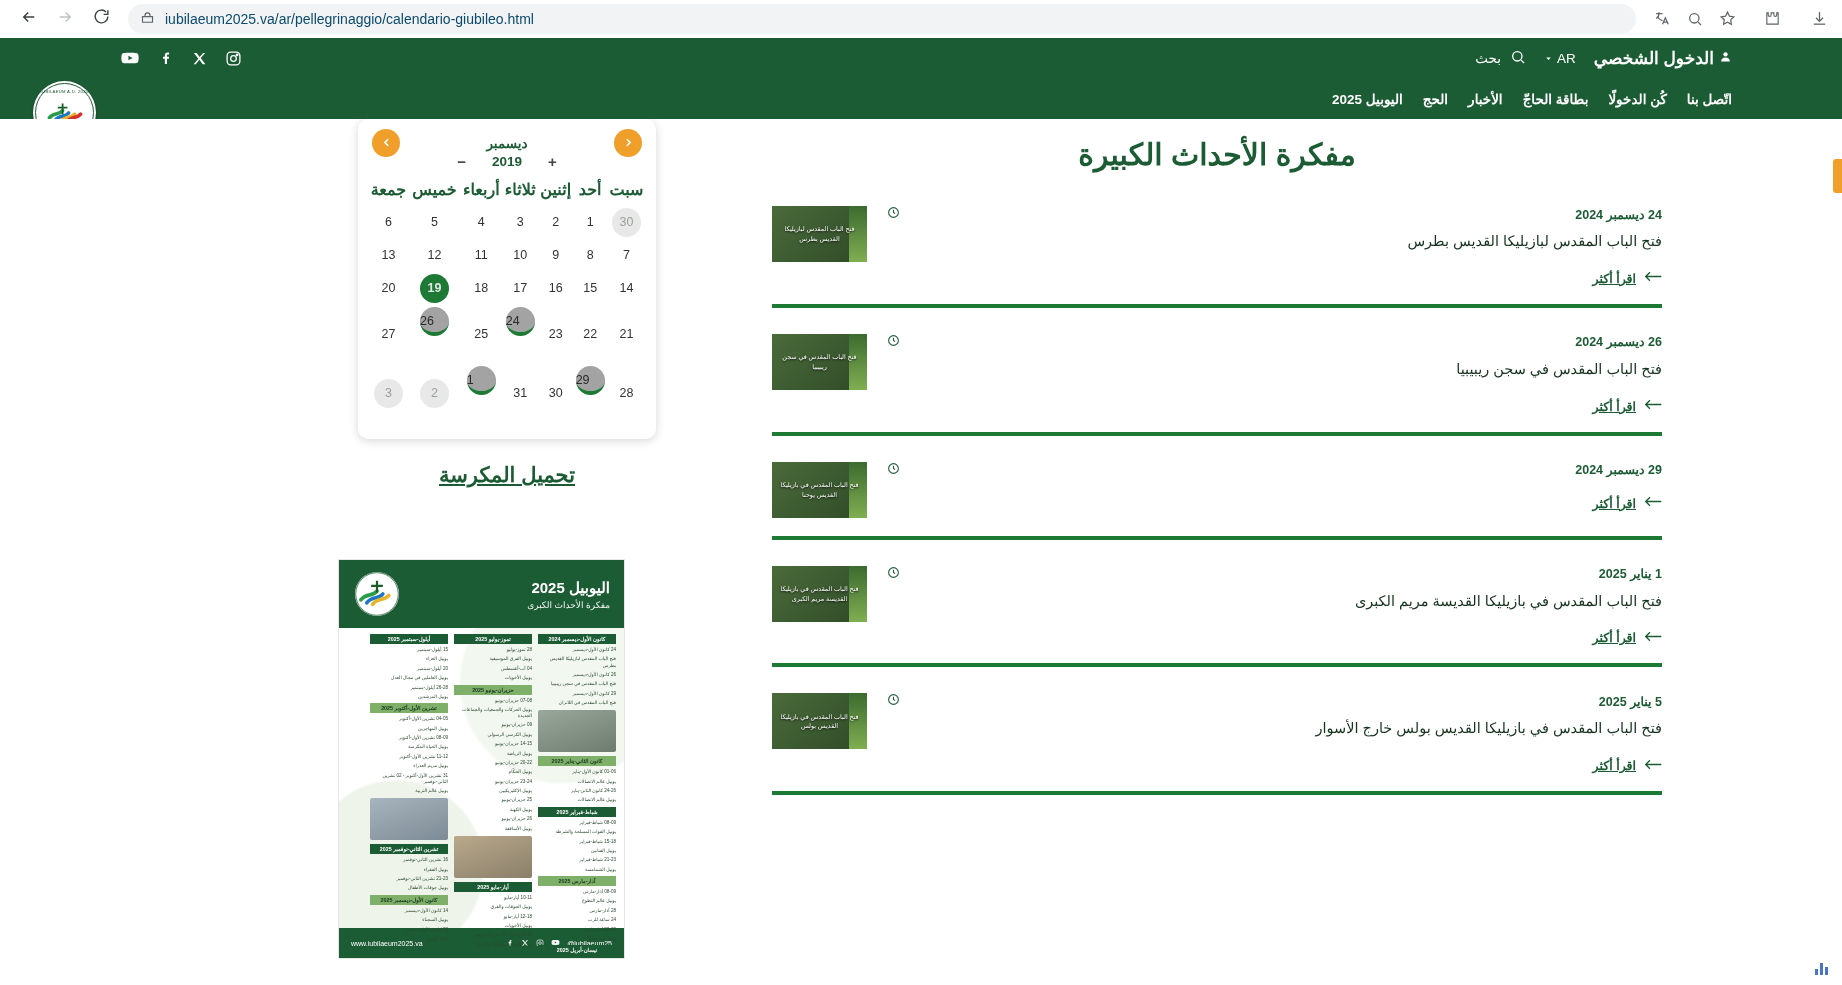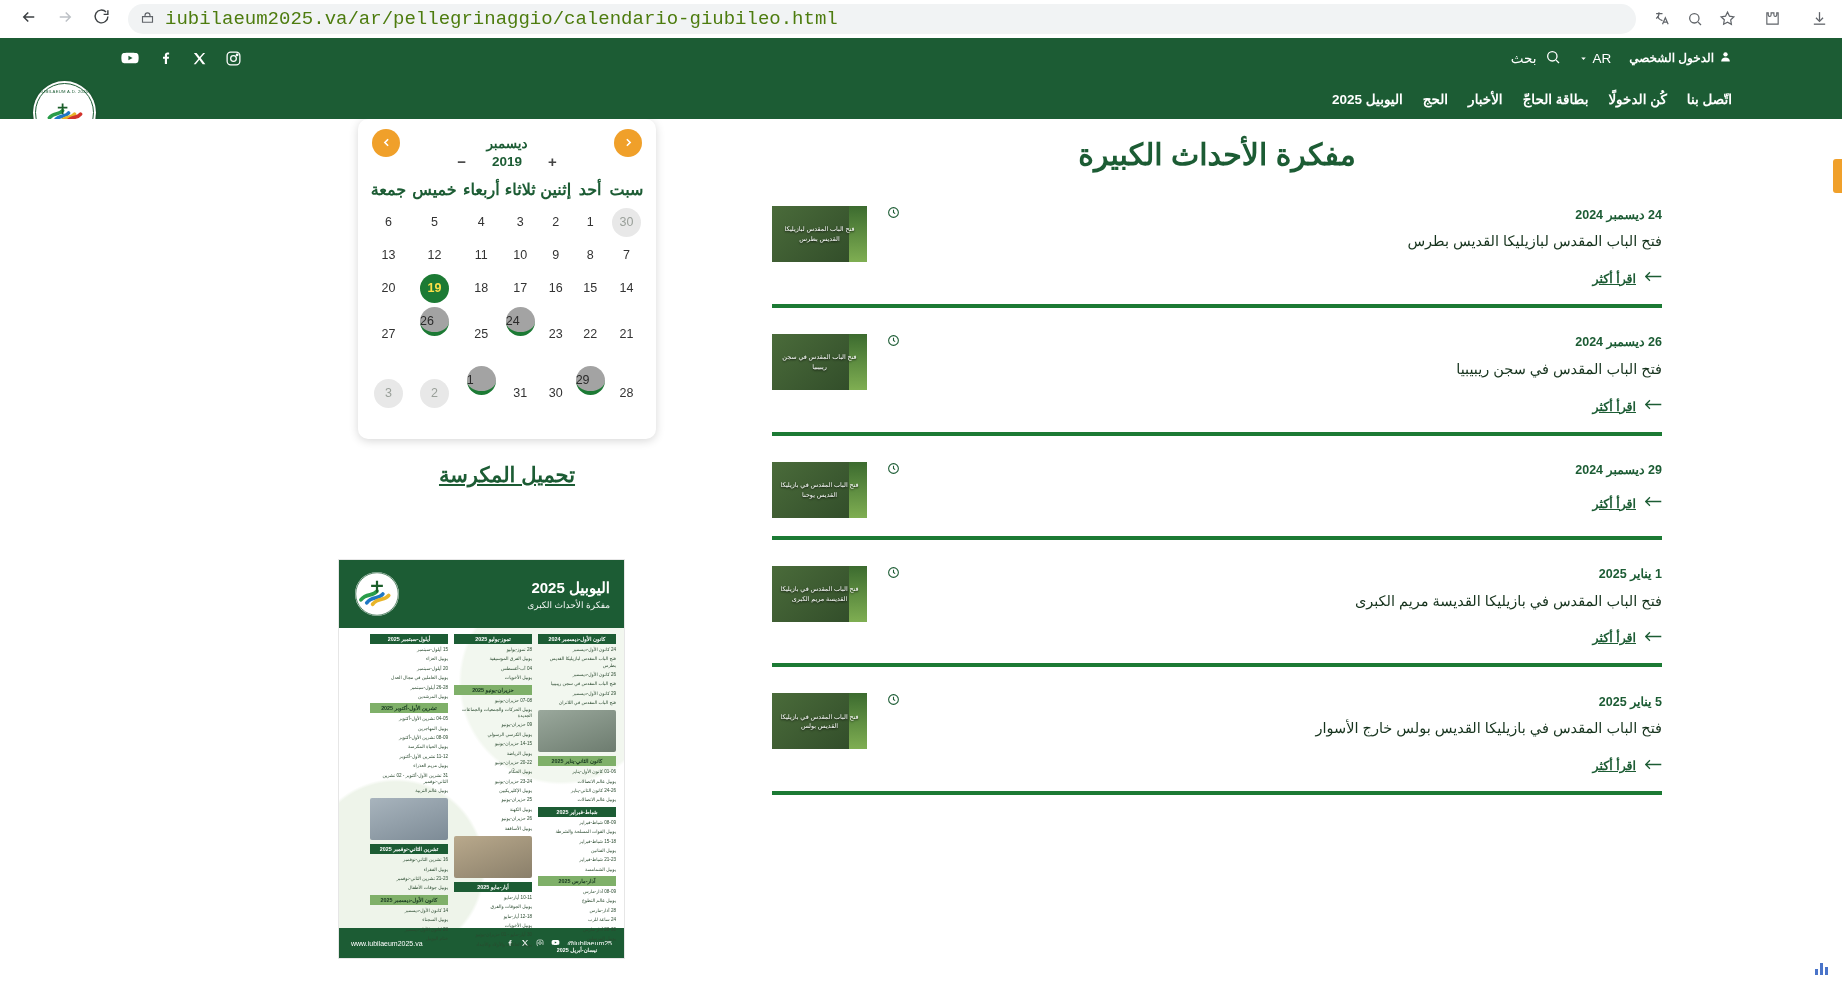--- a/index.html
+++ b/index.html
@@ -35,26 +35,25 @@
     background: #f1f3f4;
     border-radius: 16px;
     display: flex;
     align-items: center;
     padding: 0 12px;
     gap: 10px;
     margin: 0 6px;
     min-width: 0;
   }
   .omnibox .url {
-    font-size: 19px;
-    color: #4d7c0f;
+    font-size: 14px;
+    color: #0c4a6e;
     white-space: nowrap;
     overflow: hidden;
     text-overflow: ellipsis;
-    font-family: Liberation Mono, monospace;
   }
   .omni-icon { color: #5f6368; display: flex; align-items: center; flex: 0 0 auto; }
   .chrome-right { display: flex; align-items: center; gap: 16px; padding-left: 6px; }
 
   
   .site-header {
     background: #1c5c34;
     color: #fff;
     height: 81px;
     position: relative;
@@ -77,21 +76,21 @@
   .nav-link {
     font-size: 13.5px;
     color: #fff;
     white-space: nowrap;
   }
   .nav-link.bold { font-weight: bold; }
   .social-row { display: flex; align-items: center; gap: 18px; margin-right: auto; }
   .social-icon { color: #fff; display: flex; align-items: center; }
   .lang-sel { font-size: 13.5px; display: flex; align-items: center; gap: 4px; }
   .search-box { display: flex; align-items: center; gap: 9px; font-size: 13.5px; }
-  .login-link { display: flex; align-items: center; gap: 5px; font-size: 12px; font-weight: bold; }
+  .login-link { display: flex; align-items: center; gap: 5px; font-size: 17px; font-weight: bold; }
 
   .logo-badge {
     position: absolute;
     left: 33px;
     top: 43px;
     width: 63px; height: 63px;
     border-radius: 50%;
     background: #fff;
     display: flex;
     align-items: center;
@@ -197,21 +196,21 @@
   }
   .day {
     width: 29px; height: 29px;
     line-height: 29px;
     margin: 0 auto;
     border-radius: 50%;
     font-size: 12.5px;
     color: #333;
   }
   .day.muted { color: #9aa09a; background: #e8e8e8; }
-  .day.sel { background: #1c7a34; color: #fde047; font-weight: bold; }
+  .day.sel { background: #1c7a34; color: #e5e5e5; font-weight: bold; }
   .day.event { background: #a3a3a3; color: #2b2b2b; font-weight: normal; }
 
   .download-link {
     display: block;
     text-align: center;
     margin-top: 24px;
     color: #1c5c34;
     font-size: 21px;
     font-weight: bold;
     text-decoration: underline;

